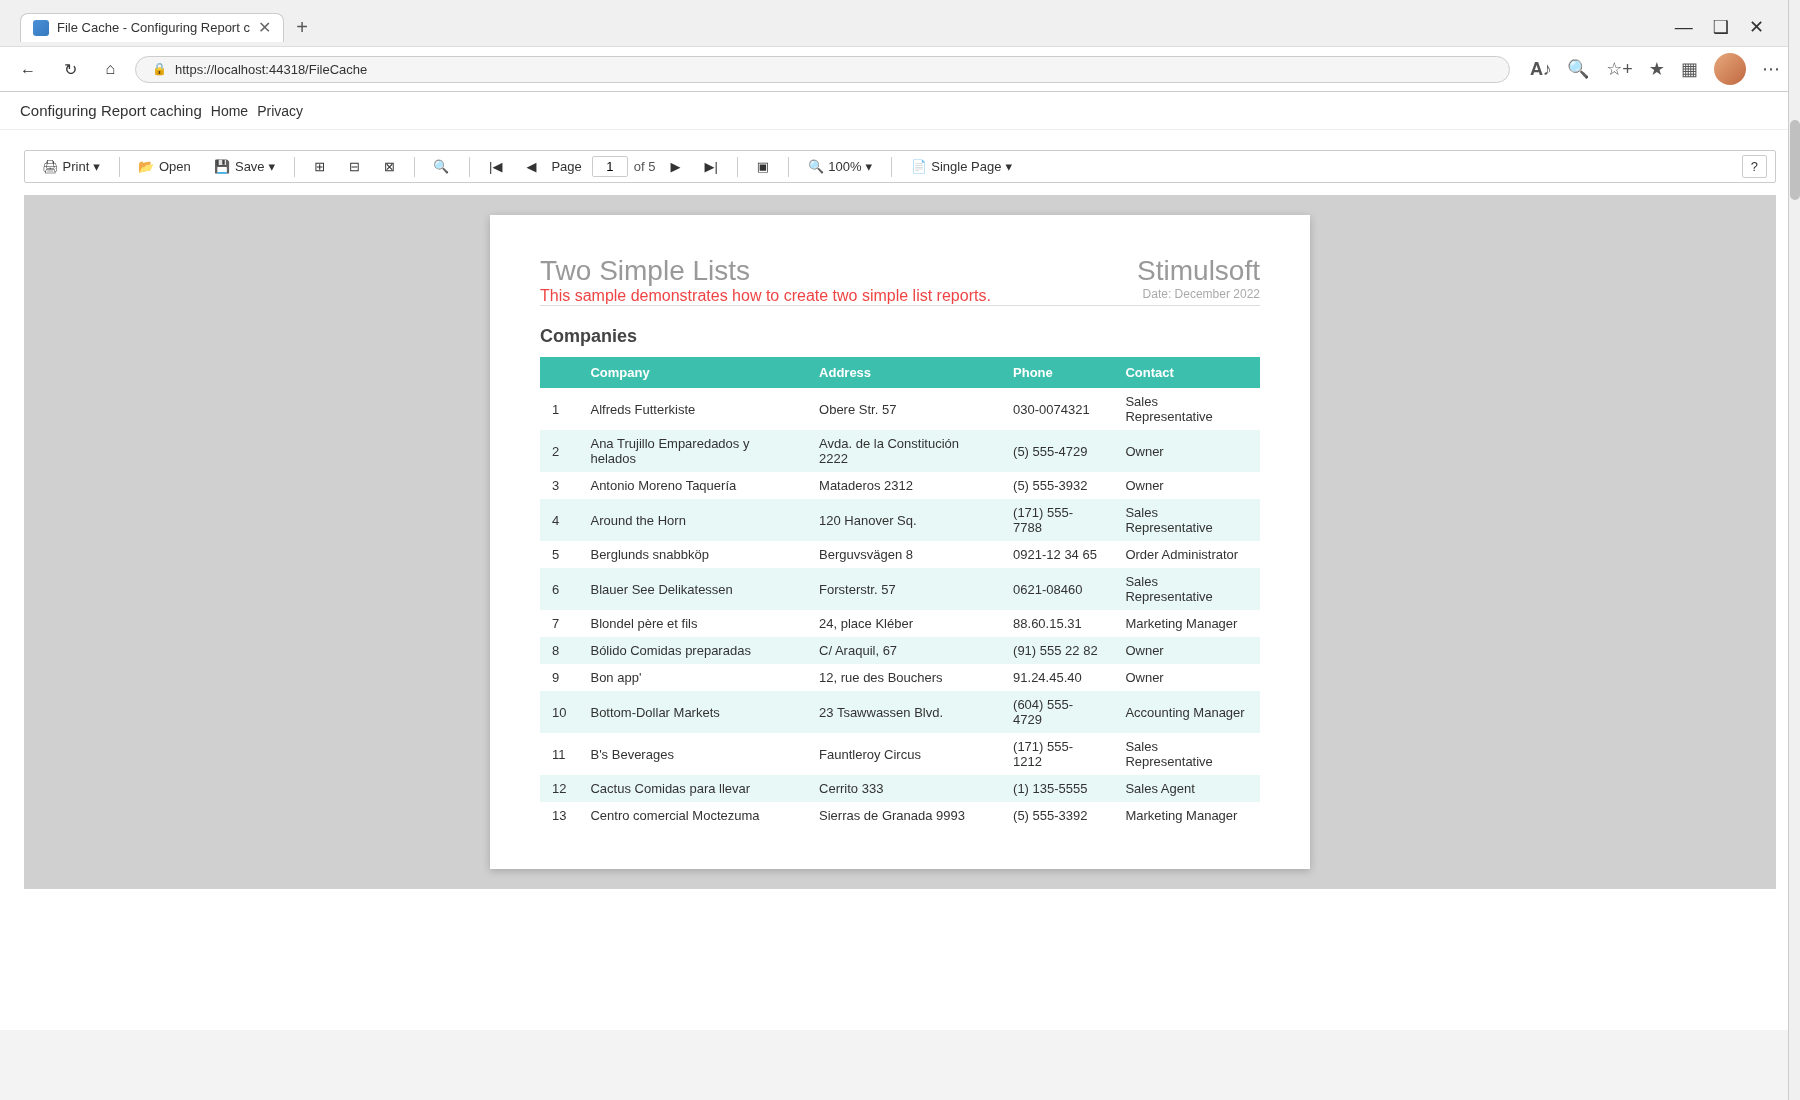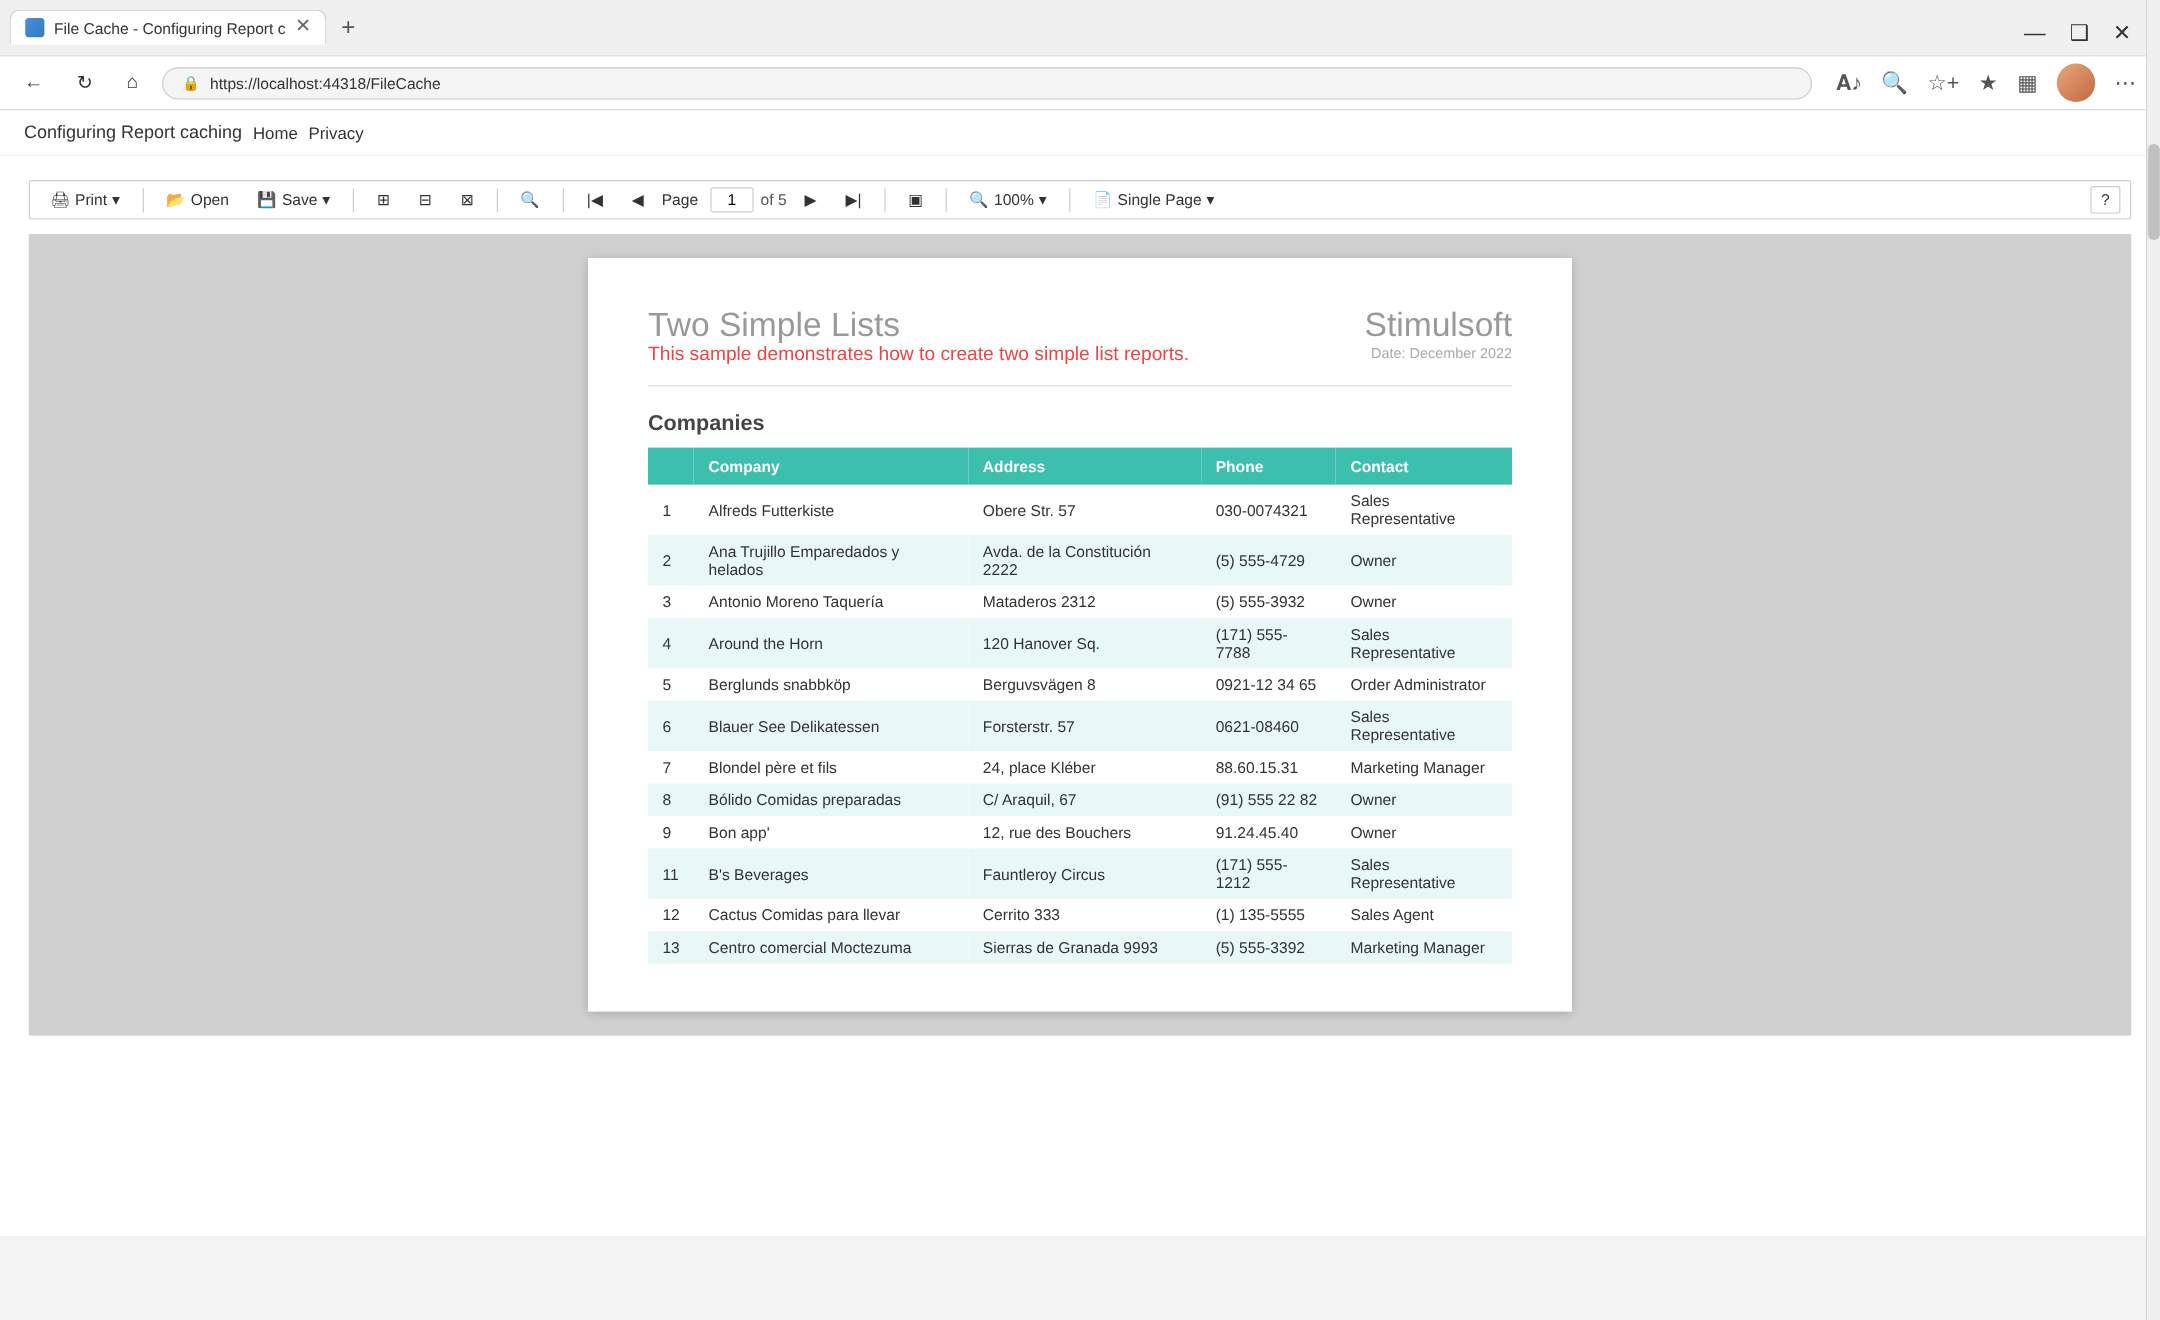--- a/index.html
+++ b/index.html
@@ -1,20 +1,20 @@
 <!DOCTYPE html>
 <html><head>
   <meta charset="utf-8">
   <style>
     * { margin: 0; padding: 0; box-sizing: border-box; }
     body { font-family: 'Segoe UI', Arial, sans-serif; background: #f3f3f3; font-size: 14px; color: #333; overflow-x: hidden; }
 
     
     .browser-chrome { background: #f0f0f0; border-bottom: 1px solid #ccc; }
-    .tab-bar { display: flex; align-items: flex-start; padding: 8px 8px 0; gap: 4px; }
+    .tab-bar { display: flex; align-items: center; padding: 8px 20px 0; gap: 4px; }
     .tab-active { background: white; border: 1px solid #ccc; border-bottom: none; border-radius: 8px 8px 0 0; padding: 6px 12px; display: flex; align-items: center; gap: 8px; min-width: 200px; font-size: 13px; }
     .tab-icon { width: 16px; height: 16px; background: linear-gradient(135deg, #4a90d9, #357abd); border-radius: 3px; display: inline-block; }
     .tab-close { margin-left: auto; cursor: pointer; color: #666; font-size: 16px; line-height: 1; }
     .tab-new { background: transparent; border: none; font-size: 20px; cursor: pointer; color: #555; padding: 4px 8px; }
     .window-controls { margin-left: auto; display: flex; gap: 20px; padding: 8px 16px; align-items: center; }
     .window-btn { background: transparent; border: none; font-size: 18px; cursor: pointer; color: #333; }
 
     .address-bar { background: white; display: flex; align-items: center; padding: 6px 12px; gap: 12px; border-top: 1px solid #ddd; }
     .nav-btn { background: transparent; border: none; font-size: 16px; cursor: pointer; color: #333; padding: 4px 8px; }
     .url-bar { flex: 1; background: #f5f5f5; border: 1px solid #ccc; border-radius: 20px; padding: 5px 16px; display: flex; align-items: center; gap: 8px; font-size: 13px; color: #333; }
@@ -37,21 +37,21 @@
     .toolbar-btn { background: transparent; border: 1px solid transparent; border-radius: 2px; padding: 3px 8px; cursor: pointer; display: flex; align-items: center; gap: 4px; color: #333; font-size: 13px; }
     .toolbar-sep { width: 1px; background: #ccc; height: 20px; margin: 0 4px; }
     .page-input { width: 36px; border: 1px solid #ccc; border-radius: 2px; padding: 2px 4px; text-align: center; font-size: 13px; }
     .of-pages { color: #555; }
 
     
     .report-wrapper { background: #d0d0d0; padding: 20px; min-height: 600px; }
     .report-page { background: white; margin: 0 auto; padding: 40px 50px; max-width: 820px; box-shadow: 0 2px 8px rgba(0,0,0,0.2); }
 
     
-    .report-header { display: flex; justify-content: space-between; align-items: flex-start; margin-bottom: 6px; padding-bottom: 16px; border-bottom: 1px solid #ddd; }
+    .report-header { display: flex; justify-content: space-between; align-items: flex-start; margin-bottom: 6px; padding-bottom: 0; border-bottom: 1px solid #ddd; }
     .report-title { font-size: 28px; color: #999; font-weight: 300; }
     .report-brand { font-size: 28px; color: #999; font-weight: 300; margin-left: 21px; }
     .report-subtitle { font-size: 16px; color: #ef4444; }
     .report-date { font-size: 12px; color: #aaa; text-align: right; }
 
     
     .section-title { font-size: 18px; font-weight: 600; color: #444; margin: 20px 0 10px; }
 
     
     .data-table { width: 100%; border-collapse: collapse; font-size: 13px; }
@@ -244,20 +244,27 @@
     <td>Owner</td>
   </tr>
             <tr>
     <td class="row-num">9</td>
     <td>Bon app'</td>
     <td>12, rue des Bouchers</td>
     <td>91.24.45.40</td>
     <td>Owner</td>
   </tr>
             <tr>
+    <td class="row-num">10</td>
+    <td>Bottom-Dollar Markets</td>
+    <td>23 Tsawwassen Blvd.</td>
+    <td>(604) 555-4729</td>
+    <td>Accounting Manager</td>
+  </tr>
+            <tr>
     <td class="row-num">11</td>
     <td>B's Beverages</td>
     <td>Fauntleroy Circus</td>
     <td>(171) 555-1212</td>
     <td>Sales Representative</td>
   </tr>
             <tr>
     <td class="row-num">12</td>
     <td>Cactus Comidas para llevar</td>
     <td>Cerrito 333</td>

